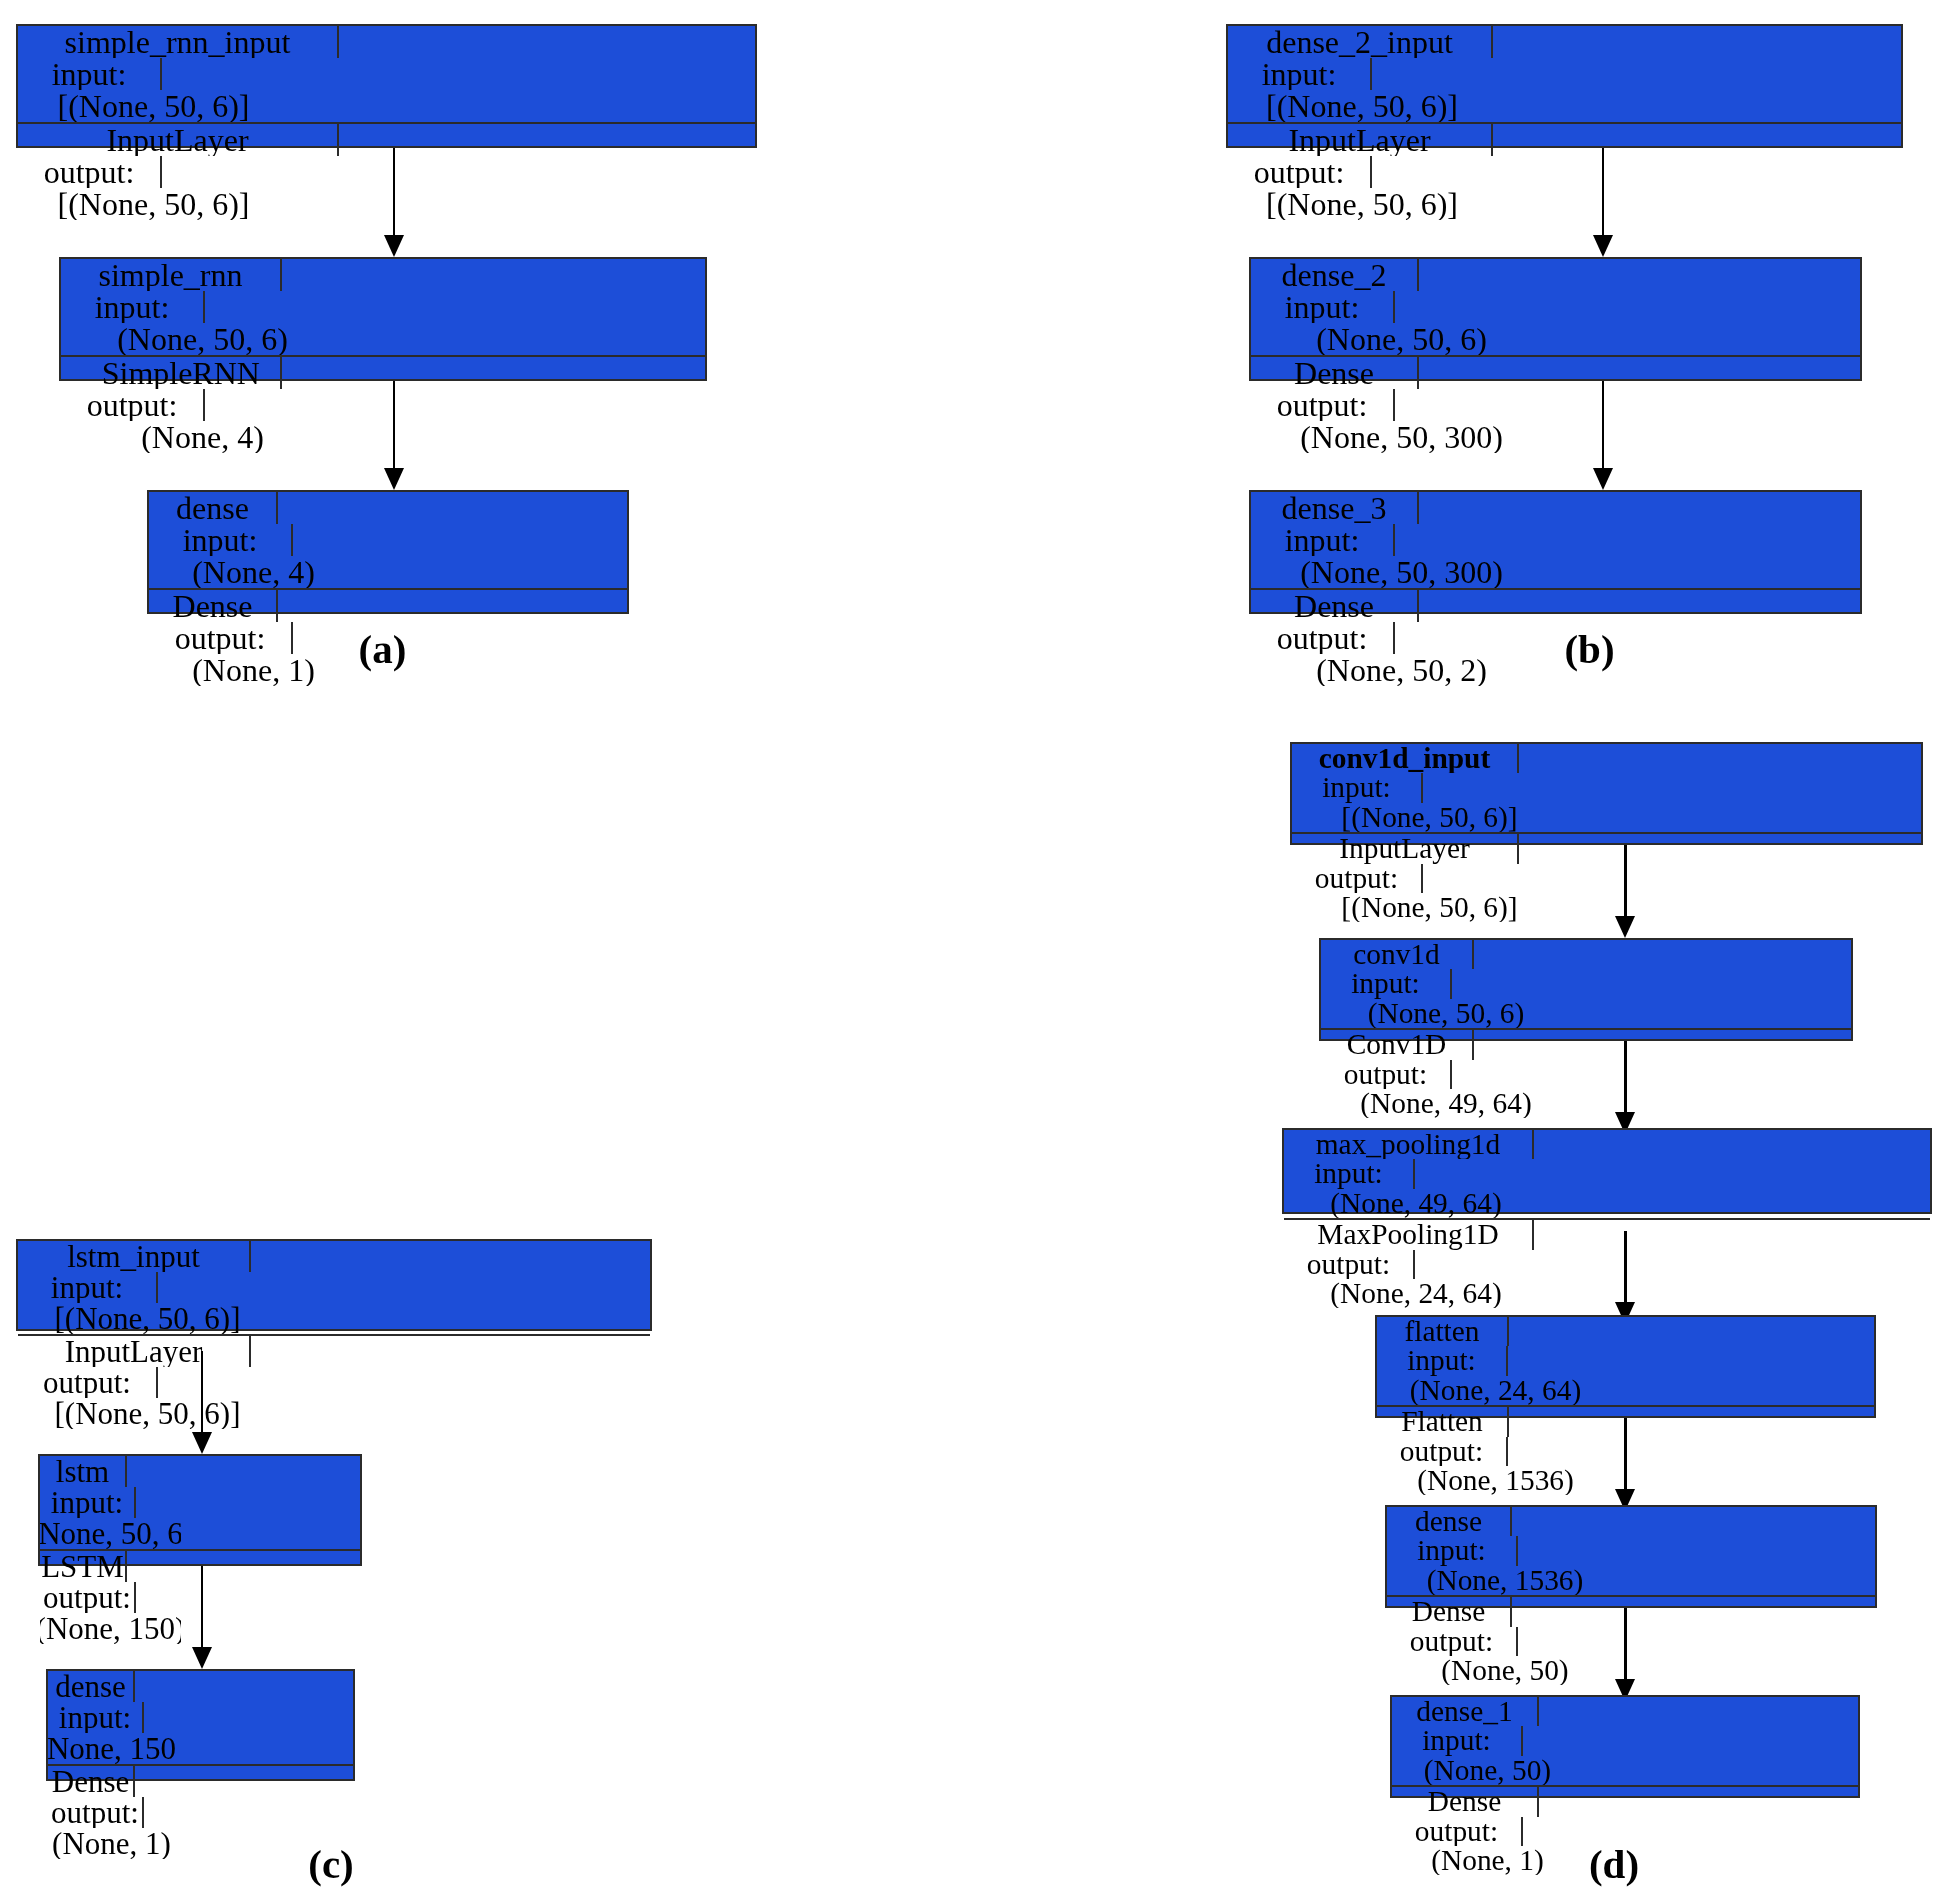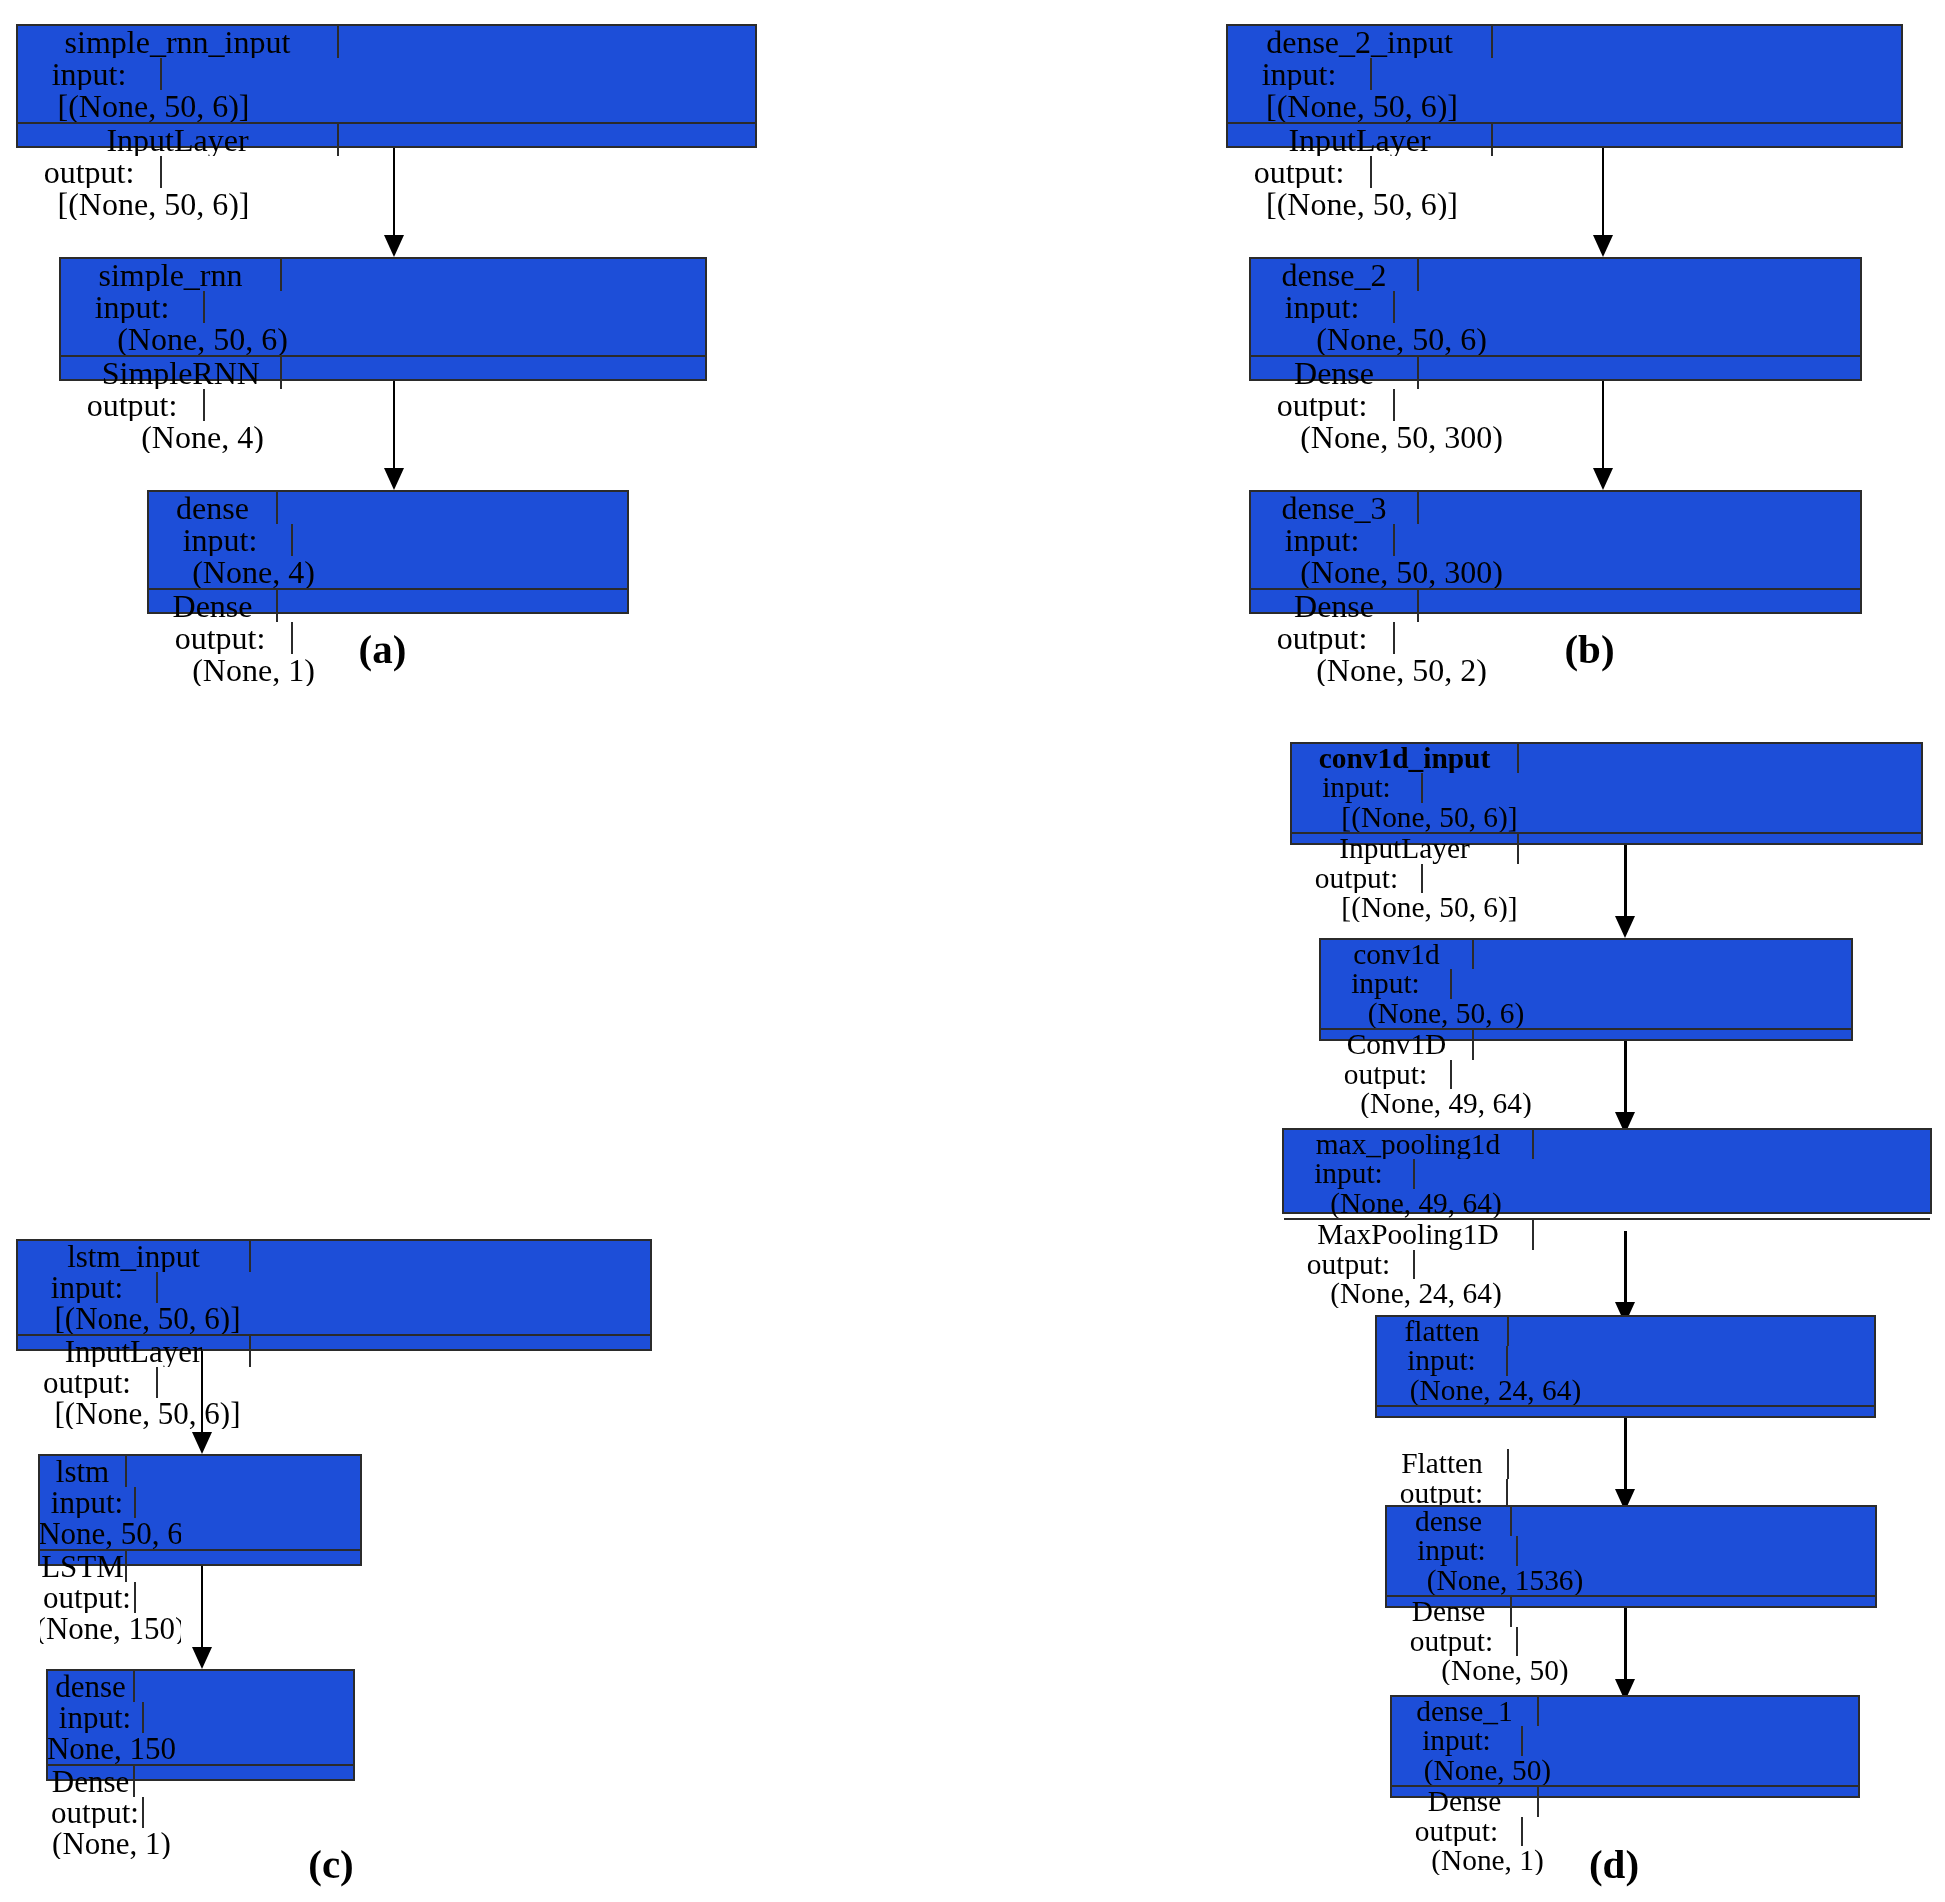--- a/index.html
+++ b/index.html
@@ -174,21 +174,21 @@
     </div>
     <div class="row">
       <div class="cell c1" style="width:168px;">Dense</div>
       <div class="cell c2" style="width:144px;">output:</div>
       <div class="cell c3" style="width:301px;">(None, 50, 2)</div>
     </div>
   </div>
 
   <div class="caption" style="left:1516px; top:629px; width:147px; font-size:41px;">(b)</div>
 
-  <div class="node" style="left:16px; top:1239px; width:636px; height:112px; font-size:31px;">
+  <div class="node" style="left:16px; top:1239px; width:636px; height:92px; font-size:31px;">
     <div class="row top">
       <div class="cell c1" style="width:233px;">lstm_input</div>
       <div class="cell c2" style="width:140px;">input:</div>
       <div class="cell c3" style="width:259px;">[(None, 50, 6)]</div>
     </div>
     <div class="row">
       <div class="cell c1" style="width:233px;">InputLayer</div>
       <div class="cell c2" style="width:140px;">output:</div>
       <div class="cell c3" style="width:259px;">[(None, 50, 6)]</div>
     </div>
@@ -274,21 +274,21 @@
       <div class="cell c1" style="width:250px;">MaxPooling1D</div>
       <div class="cell c2" style="width:131px;">output:</div>
       <div class="cell c3" style="width:264px;">(None, 24, 64)</div>
     </div>
   </div>
   <div class="arrow" style="left:1605px; top:1231px; width:41px; height:93px;">
     <div class="shaft" style="height:74px;"></div>
       <div class="head"></div>
   </div>
 
-  <div class="node" style="left:1375px; top:1315px; width:501px; height:103px; font-size:29.4px;gap:42px;">
+  <div class="node" style="left:1375px; top:1315px; width:501px; height:103px; font-size:29.4px;">
     <div class="row top">
       <div class="cell c1" style="width:132px;">flatten</div>
       <div class="cell c2" style="width:131px;">input:</div>
       <div class="cell c3" style="width:237px;">(None, 24, 64)</div>
     </div>
     <div class="row">
       <div class="cell c1" style="width:132px;">Flatten</div>
       <div class="cell c2" style="width:131px;">output:</div>
       <div class="cell c3" style="width:237px;">(None, 1536)</div>
     </div>

